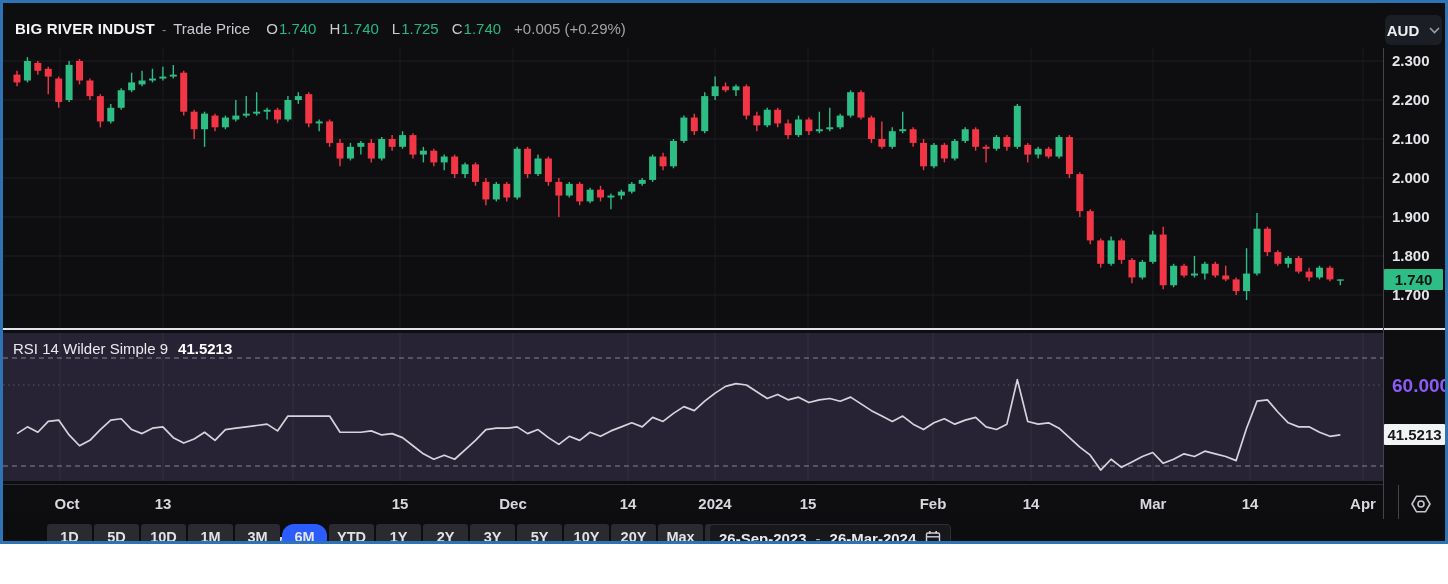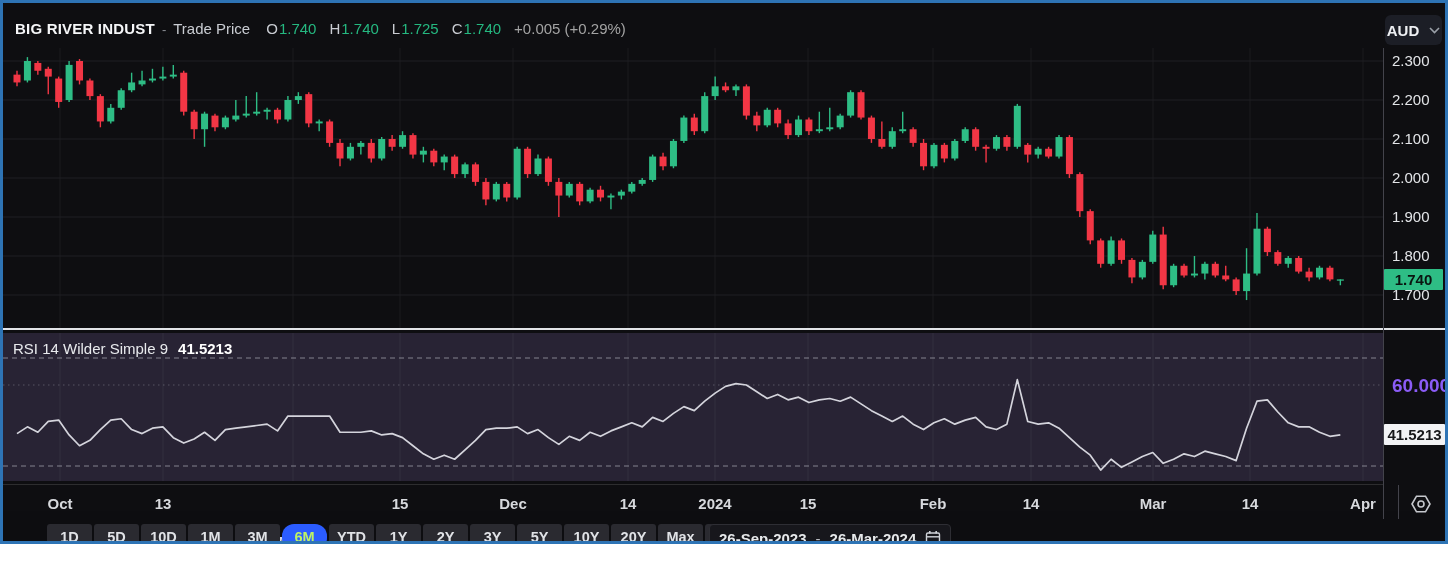--- a/index.html
+++ b/index.html
@@ -17,21 +17,21 @@
   .hdr .pair{margin-right:13px;}
   .hdr .k{color:#c9ccd2;margin-right:1px;}
   .hdr .v{color:#25b880;}
   .hdr .chg{color:#a3a3a3;}
 
   .aud-btn{position:absolute;left:1382px;top:12px;width:57px;height:30px;
            background:#1c1e26;border-radius:6px;display:flex;align-items:center;
            justify-content:center;gap:10px;color:#eef0f3;font-size:15px;font-weight:600;
            cursor:pointer;}
 
-  .ptick{position:absolute;left:1389px;width:52px;font-size:15px;font-weight:400;
+  .ptick{position:absolute;left:1389px;width:52px;font-size:15px;font-weight:700;
          color:#e3e5e8;line-height:18px;}
   .badge-last{position:absolute;left:1381px;top:266px;width:59px;height:21px;
          background:#2ebd85;color:#0a1510;font-size:15px;font-weight:700;
          display:flex;align-items:center;justify-content:center;border-radius:1px;}
   .badge-rsi{position:absolute;left:1381px;top:421px;width:61px;height:21px;
          background:#f2f3f5;color:#17181a;font-size:15px;font-weight:700;
          display:flex;align-items:center;justify-content:center;border-radius:1px;}
   .rsi-tick{position:absolute;left:1389px;top:372px;font-size:19px;font-weight:600;color:#8b5cf6;}
 
   .rsi-label{position:absolute;left:10px;top:337px;font-size:15px;color:#e8eaed;
@@ -45,21 +45,21 @@
   .watermark{position:absolute;left:1202px;top:478px;color:#8b8b91;opacity:.92;pointer-events:none;}
   .watermark .l1{font-size:17px;line-height:19px;}
   .watermark .l2{font-size:11.5px;line-height:13px;color:#97979c;}
 
   .axis-gear{position:absolute;left:1404px;top:488px;width:28px;height:26px;cursor:pointer;}
 
   .toolbar{position:absolute;left:8px;top:521px;display:flex;gap:2px;align-items:center;padding-left:36px;}
   .tf-btn{height:26px;width:45px;background:#2a2a30;color:#e0e2e6;font-size:14.5px;
           font-weight:600;display:flex;align-items:center;justify-content:center;
           border-radius:3px;cursor:pointer;font-family:"Liberation Sans",sans-serif;}
-  .tf-btn.sel{background:#2b5cff;color:#bef264;border-radius:12px;}
+  .tf-btn.sel{background:#2b5cff;color:#e5e5e5;border-radius:12px;}
   .tf-gear{height:26px;width:33px;background:#2a2a30;color:#cfd2d8;font-size:16px;
           display:flex;align-items:center;justify-content:center;border-radius:3px;cursor:pointer;}
 
   .date-box{position:absolute;left:706px;top:521px;height:26px;background:#17171c;
             border:1px solid #2e2e34;border-radius:4px;display:flex;align-items:center;
             gap:9px;padding:0 9px;color:#e6e8ea;font-size:15px;font-weight:600;cursor:pointer;}
   .date-box .sep{color:#b9bcc2;font-weight:400;}
 
   .caption-bar{position:absolute;left:0;right:0;bottom:0;height:30px;background:#ffffff;
                display:flex;align-items:center;padding-left:7px;}
@@ -402,21 +402,21 @@
     <div class="badge-last">1.740</div>
 
     <div class="rsi-label">
       <span>RSI 14 Wilder Simple 9</span>
       <span class="val">41.5213</span>
     </div>
     <div class="rsi-tick">60.0000</div>
     <div class="badge-rsi">41.5213</div>
 
     <div class="time-axis" id="time-axis">
-        <div class="tlabel" style="left: 57px;">Oct</div>
+        <div class="tlabel" style="left: 64px;">Oct</div>
         <div class="tlabel" style="left: 160px;">13</div>
         <div class="tlabel" style="left: 290px; margin-top: 38px;">Nov</div>
         <div class="tlabel" style="left: 397px;">15</div>
         <div class="tlabel" style="left: 510px;">Dec</div>
         <div class="tlabel" style="left: 625px;">14</div>
         <div class="tlabel" style="left: 712px;">2024</div>
         <div class="tlabel" style="left: 805px;">15</div>
         <div class="tlabel" style="left: 930px;">Feb</div>
         <div class="tlabel" style="left: 1028px;">14</div>
         <div class="tlabel" style="left: 1150px;">Mar</div>

